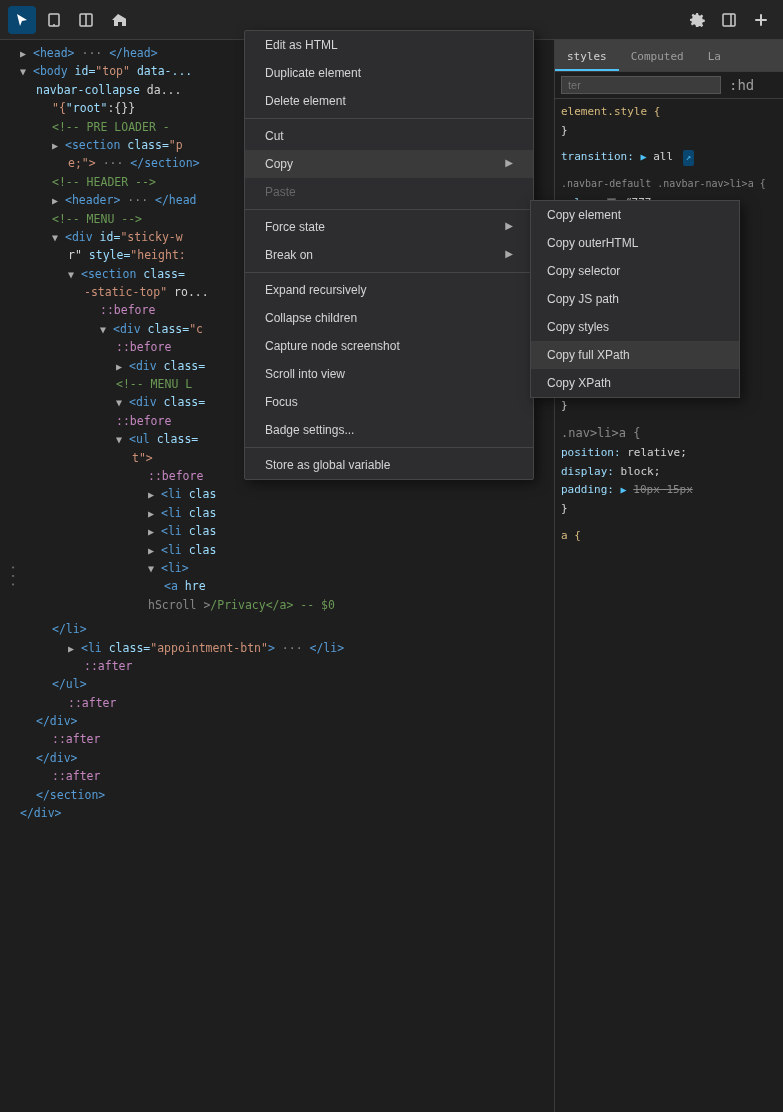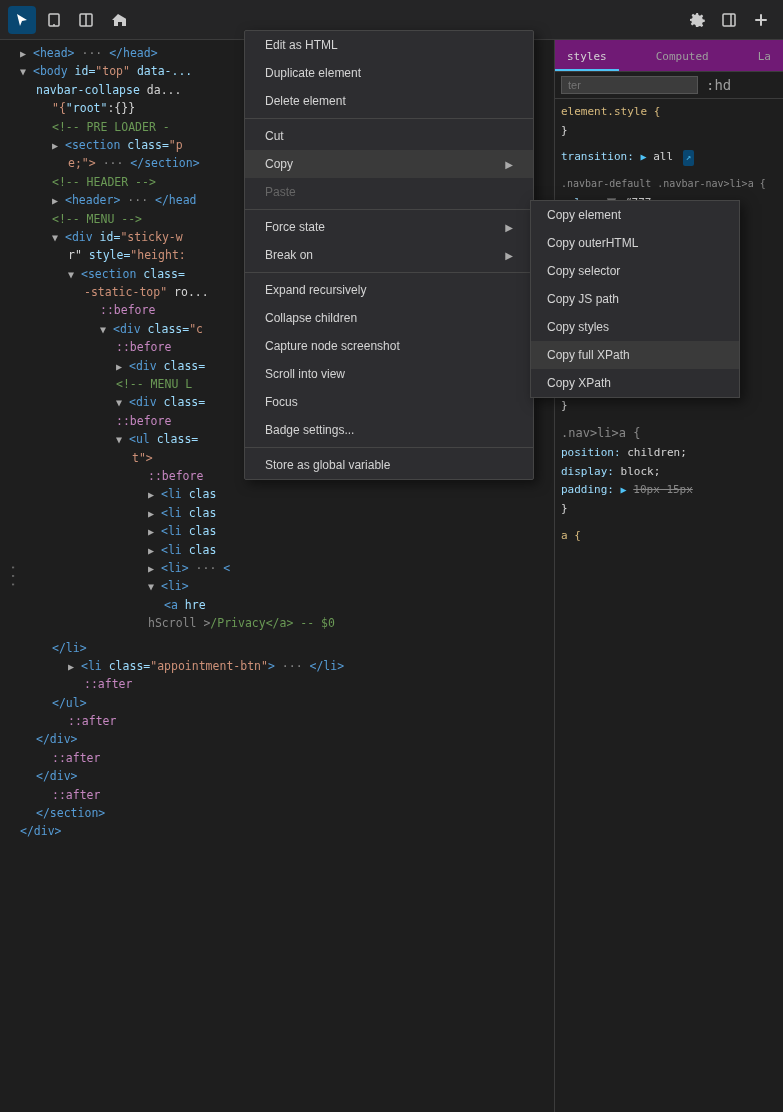--- a/index.html
+++ b/index.html
@@ -76,25 +76,24 @@
 
     
     .styles-panel {
       width: 228px;
       background: #1e1e1e;
       overflow: hidden;
       position: relative;
     }
     .styles-tabs {
       display: flex;
-      background: #701a75;
+      background: #404040;
       border-bottom: 1px solid #3c3c3c;
       height: 32px;
       align-items: flex-end;
-      justify-content: space-between;
     }
     .styles-tab {
       padding: 6px 12px;
       font-size: 11px;
       color: #9d9d9d;
       cursor: pointer;
       border-bottom: 2px solid transparent;
     }
     .styles-tab.active {
       color: #d4d4d4;
@@ -154,21 +153,20 @@
       min-width: 240px;
       z-index: 100;
       border-radius: 2px;
     }
     .menu-item {
       padding: 7px 20px;
       cursor: pointer;
       font-size: 12px;
       color: #d4d4d4;
       display: flex;
-      align-items: center;
       justify-content: space-between;
       font-family: 'Segoe UI', sans-serif;
     }
     .menu-item.active-item { background: #3a3a3a; }
     .menu-item.disabled { color: #666; cursor: default; }
     .menu-separator {
       height: 1px;
       background: #454545;
       margin: 3px 0;
     }
@@ -355,26 +353,20 @@
       <span class="triangle">▶</span>
       <span class="tag">&lt;li</span>
       <span style="color:#9cdcfe"> clas</span>
     </div>
     <div class="dom-line" style="padding-left:148px">
       <span class="triangle">▶</span>
       <span class="tag">&lt;li</span>
       <span style="color:#9cdcfe"> clas</span>
     </div>
     <div class="dom-line" style="padding-left:148px">
-      <span class="triangle">▶</span>
-      <span class="tag">&lt;li&gt;</span>
-      <span class="ellipsis"> ··· </span>
-      <span class="tag">&lt;</span>
-    </div>
-    <div class="dom-line" style="padding-left:148px">
       <span class="triangle">▼</span>
       <span class="tag">&lt;li&gt;</span>
     </div>
     <div class="dom-line" style="padding-left:164px">
       <span class="tag">&lt;a</span>
       <span style="color:#9cdcfe"> hre</span>
     </div>
     <div class="dom-line" style="padding-left:148px">
       <span style="color:#888">hScroll &gt;</span><span style="color:#6a9955">/Privacy&lt;/a&gt; -- $0</span>
     </div>
@@ -422,21 +414,21 @@
     <div style="position:absolute;left:2px;top:50%;transform:translateY(-50%);color:#666;font-size:14px;writing-mode:vertical-lr">···</div>
   </div>
 
   <div class="styles-panel">
     <div class="styles-tabs">
       <div class="styles-tab active">styles</div>
       <div class="styles-tab">Computed</div>
       <div class="styles-tab">La</div>
     </div>
     <div class="styles-search">
-      <input type="text" placeholder="ter" style="background: rgb(60, 60, 60); border: 1px solid rgb(85, 85, 85); color: rgb(212, 212, 212); padding: 2px 6px; font-size: 11px; width: 137px; outline: none;">
+      <input type="text" placeholder="ter" style="background: rgb(60, 60, 60); border: 1px solid rgb(85, 85, 85); color: rgb(212, 212, 212); padding: 2px 6px; font-size: 11px; width: 160px; outline: none;">
       <span class="hd-btn">:hd</span>
     </div>
     <div class="styles-content">
 
       <div class="css-block">
         <div><span class="css-selector">element.style {</span></div>
         <div><span>}</span></div>
       </div>
 
       <div class="css-block">
@@ -492,21 +484,21 @@
           <span class="css-value-strikethrough">20px;</span>
         </div>
         <div><span>}</span></div>
       </div>
 
       <div class="css-block">
         <div>
           <span style="color:#888;font-size:12px">.nav&gt;li&gt;a {</span>
         </div>
         <div>
-          <span class="css-prop">position: </span><span style="color:#d4d4d4">children;</span>
+          <span class="css-prop">position: </span><span style="color:#d4d4d4">relative;</span>
         </div>
         <div>
           <span class="css-prop">display: </span><span style="color:#d4d4d4">block;</span>
         </div>
         <div>
           <span class="css-prop">padding: </span>
           <span class="css-arrow">▶</span>
           <span class="css-value-strikethrough"> 10px 15px</span>
         </div>
         <div><span>}</span></div>

